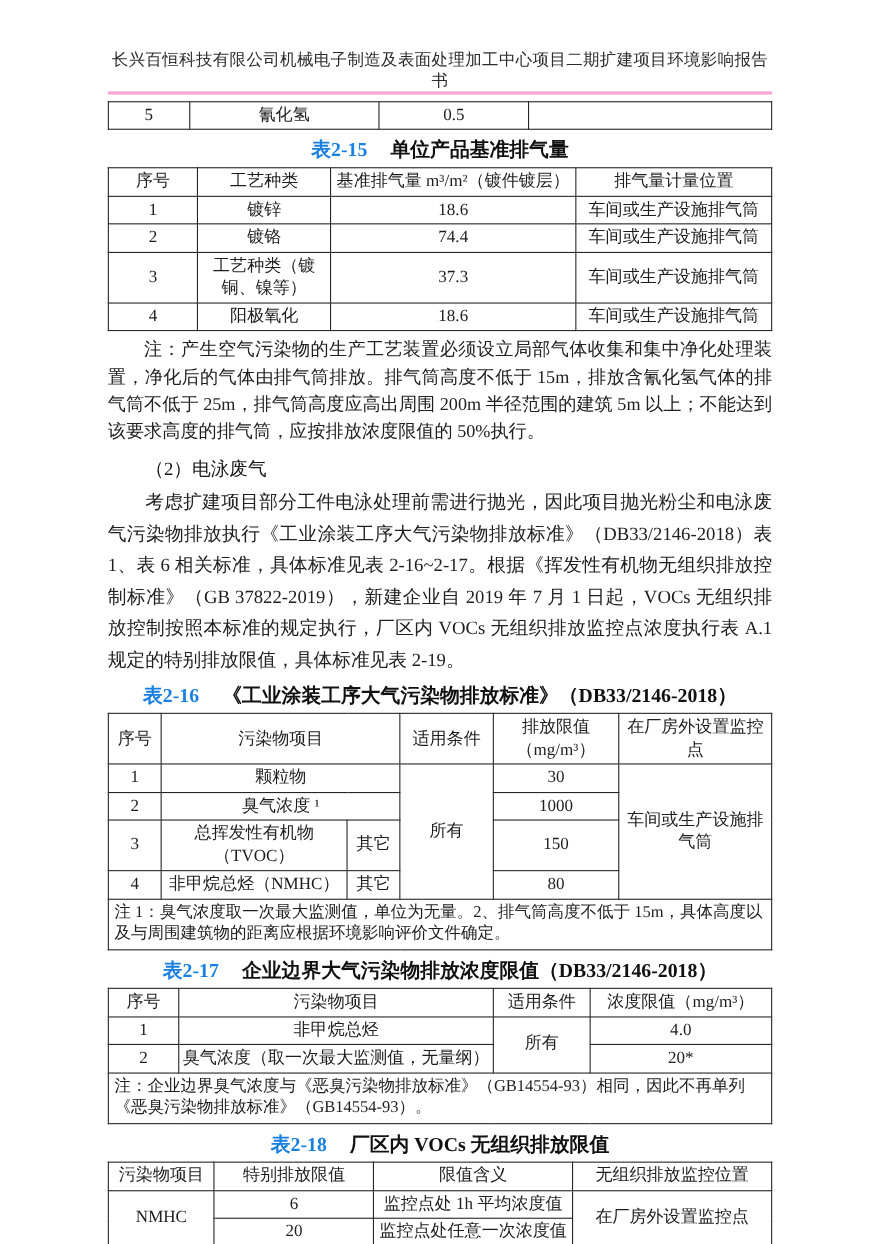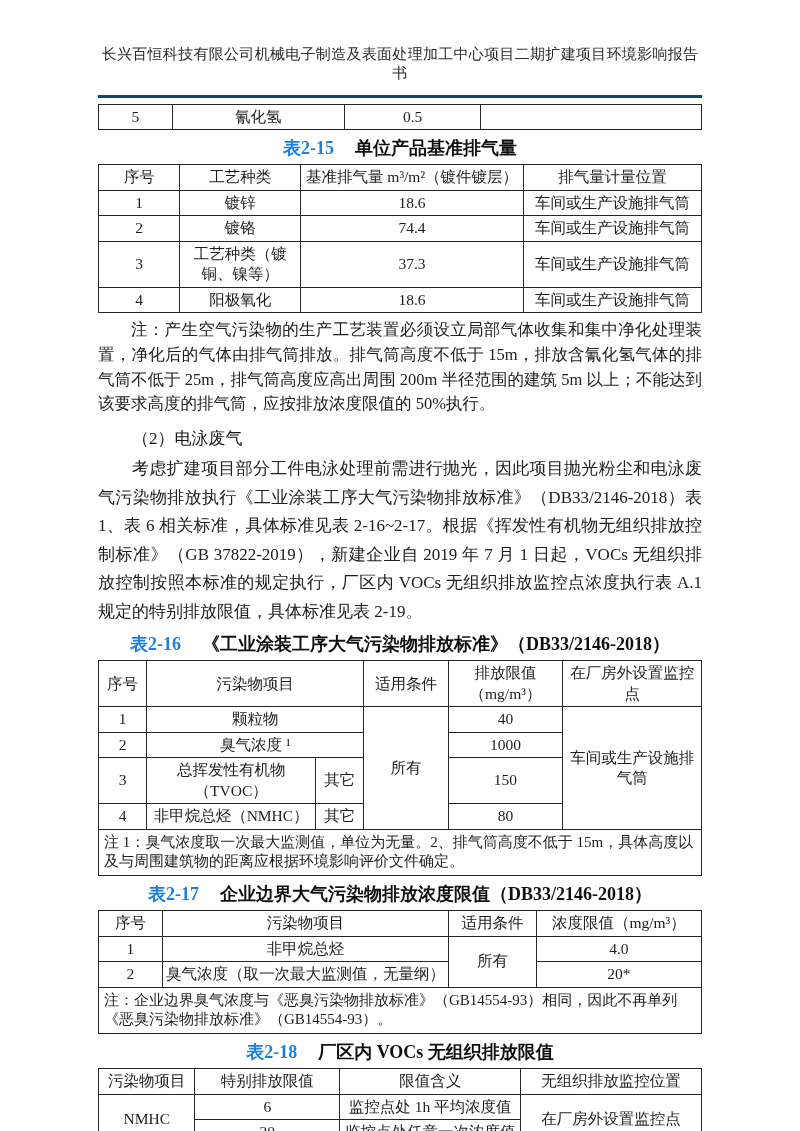--- a/index.html
+++ b/index.html
@@ -7,21 +7,21 @@
   body {
     width:800px; height:1131px;
     font-family:"Liberation Serif","DejaVu Serif",serif;
     color:#191919;
     overflow:hidden;
   }
   .page { width:800px; height:1131px; padding:45px 98px 0 98px; }
 
   .doc-header {
     text-align:center; font-size:15px; letter-spacing:0.3px;
-    padding-bottom:12px; border-bottom:3px solid #0c4a6e; color:#2b2b2b;
+    border-bottom:3px solid #f9a8d4; color:#2b2b2b;
   }
 
   table { width:100%; border-collapse:collapse; table-layout:fixed; }
   td {
     border:1.5px solid #262626; text-align:center; vertical-align:middle;
     font-size:15.5px; line-height:1.32; padding:2px 3px; color:#1d1d1d;
   }
   .top-table { margin-top:6px; }
   .top-table td { height:25px; }
 
@@ -129,21 +129,21 @@
       <td>序号</td>
       <td colspan="2">污染物项目</td>
       <td>适用条件</td>
       <td>排放限值（mg/m³）</td>
       <td>在厂房外设置监控点</td>
     </tr>
     <tr>
       <td>1</td>
       <td colspan="2">颗粒物</td>
       <td rowspan="4">所有</td>
-      <td>40</td>
+      <td>30</td>
       <td rowspan="4">车间或生产设施排气筒</td>
     </tr>
     <tr>
       <td>2</td>
       <td colspan="2">臭气浓度 ¹</td>
       <td>1000</td>
     </tr>
     <tr>
       <td>3</td>
       <td>总挥发性有机物（TVOC）</td>

